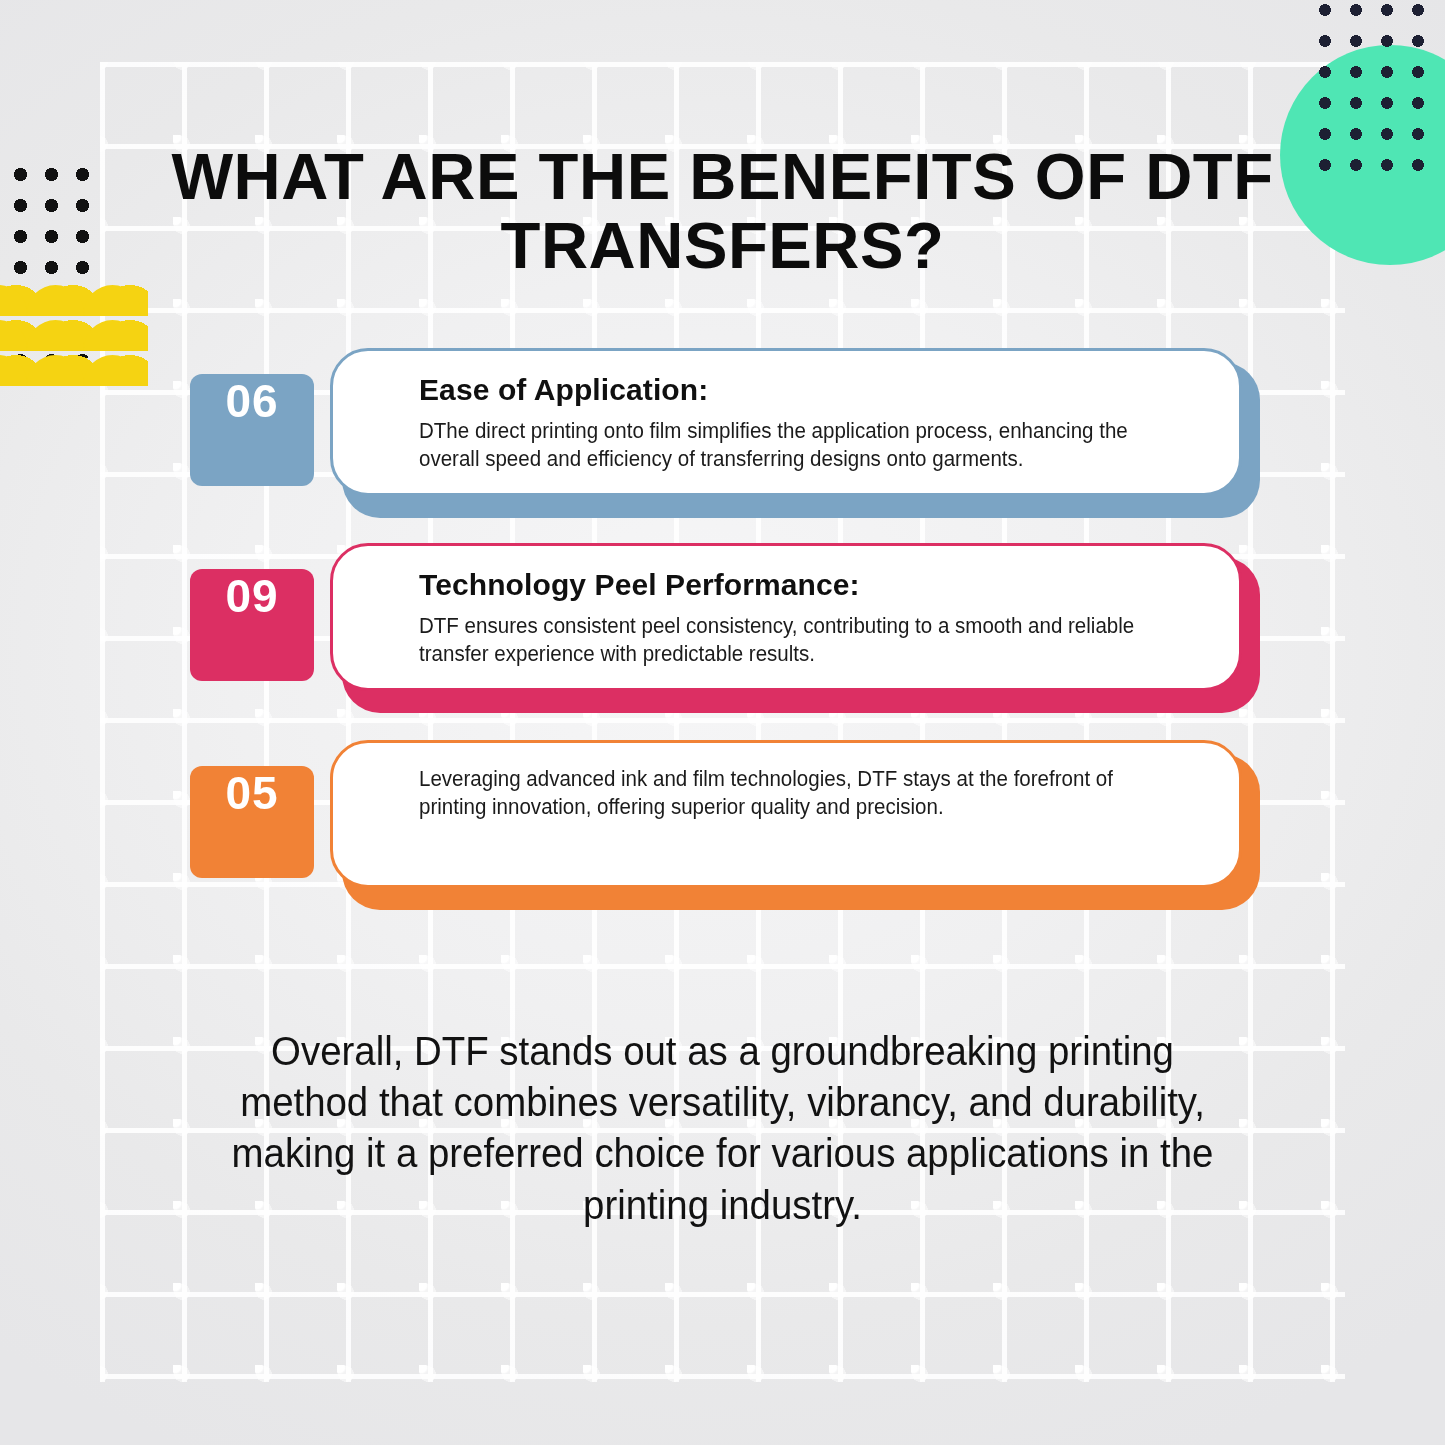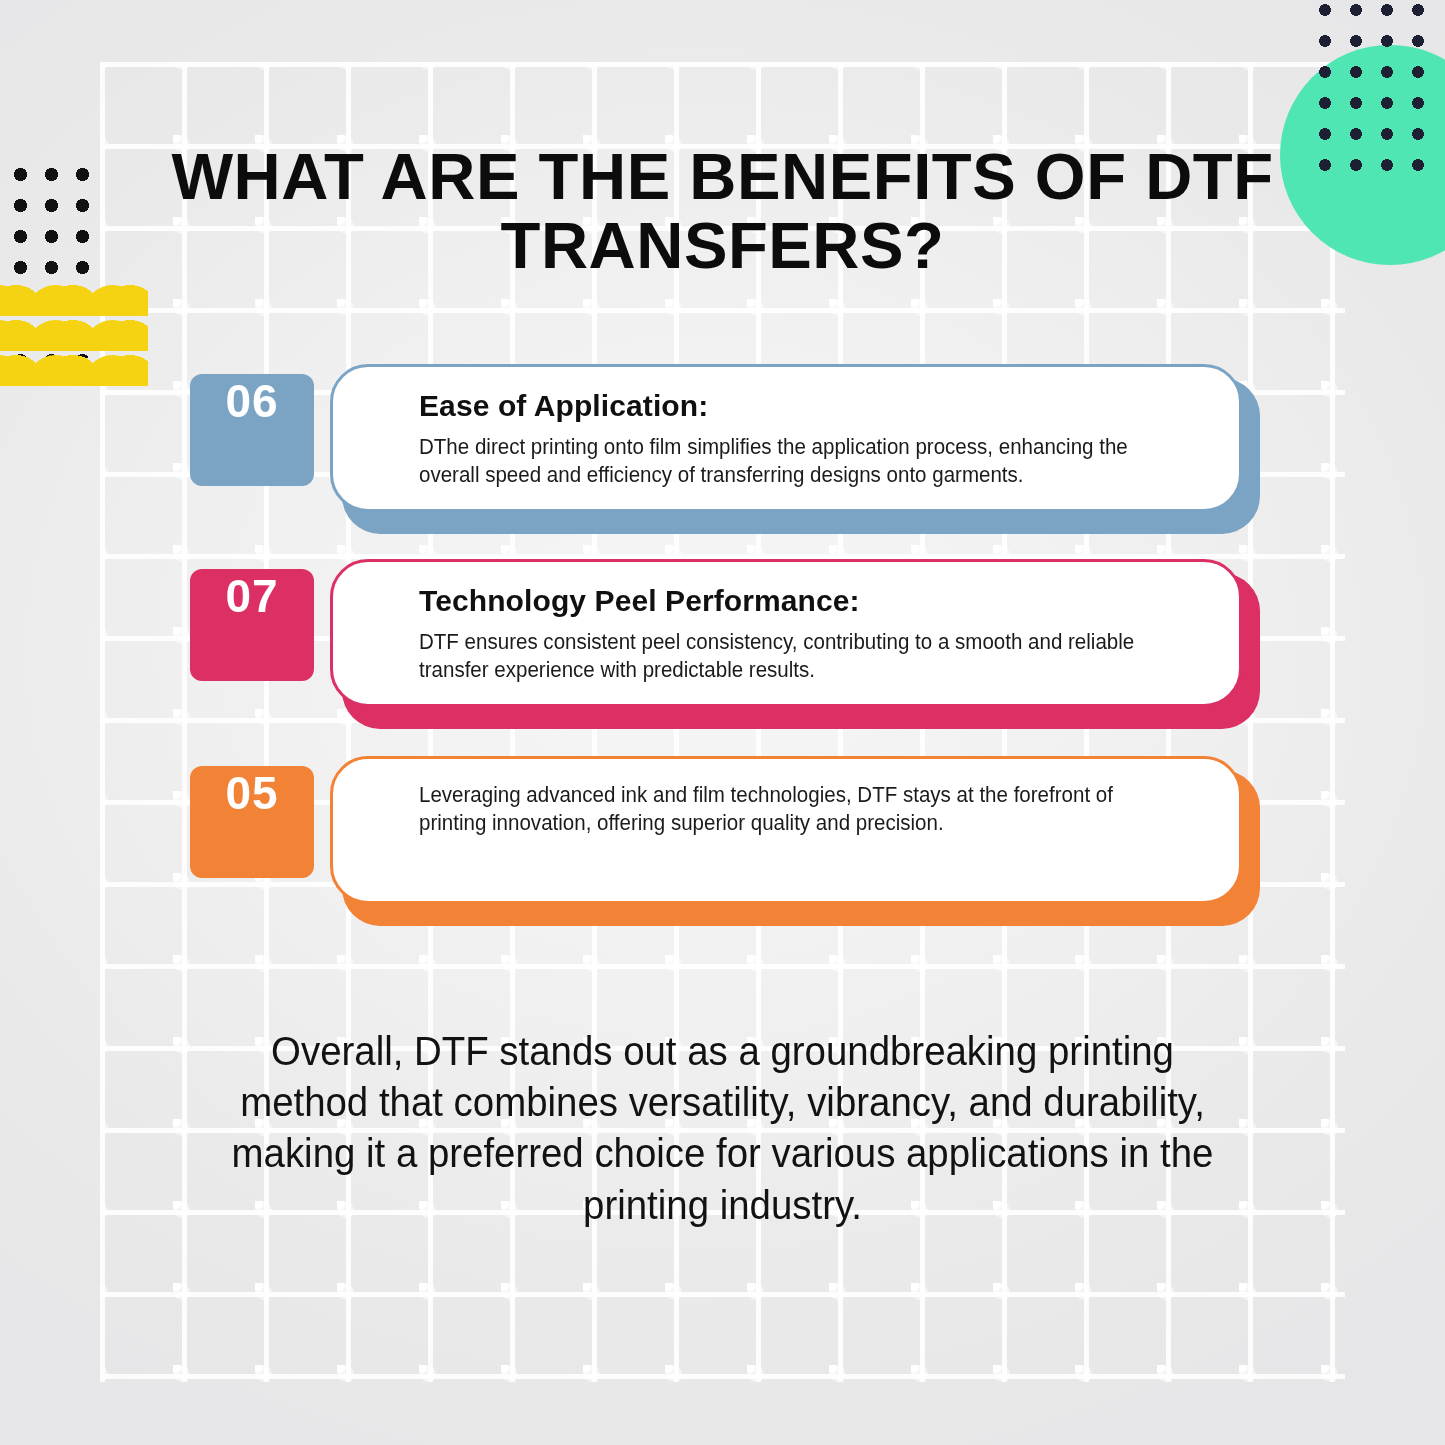--- a/index.html
+++ b/index.html
@@ -149,21 +149,21 @@
     justify-content:center;
     color:#ffffff;
     font-size:46px;
     font-weight:bold;
     letter-spacing:1px;
     font-family:"Liberation Sans", sans-serif;
   }
 
   .card-wrap {
     position:absolute;
-    left:330px; top:16px;
+    left:330px; top:0;
     width:930px; height:170px;
   }
   .card-shadow {
     position:absolute;
     left:12px; top:14px;
     width:918px; height:156px;
     border-radius:38px;
   }
   .card {
     position:absolute;
@@ -255,21 +255,21 @@
       <div class="card-shadow" style="background: rgb(123, 164, 196);"></div>
       <div class="card" style="border-color: rgb(123, 164, 196);">
         <div class="card-title">Ease of Application:</div>
         <div class="card-body">DThe direct printing onto film simplifies the application process, enhancing the overall speed and efficiency of transferring designs onto garments.</div>
       </div>
     </div>
   </div>
 
   <div class="row" id="row-1">
     <div class="badge" style="background: rgb(220, 47, 99);">
-      <span>07</span>
+      <span>09</span>
     </div>
     <div class="card-wrap">
       <div class="card-shadow" style="background: rgb(220, 47, 99);"></div>
       <div class="card" style="border-color: rgb(220, 47, 99);">
         <div class="card-title">Technology Peel Performance:</div>
         <div class="card-body">DTF ensures consistent peel consistency, contributing to a smooth and reliable transfer experience with predictable results.</div>
       </div>
     </div>
   </div>
 

